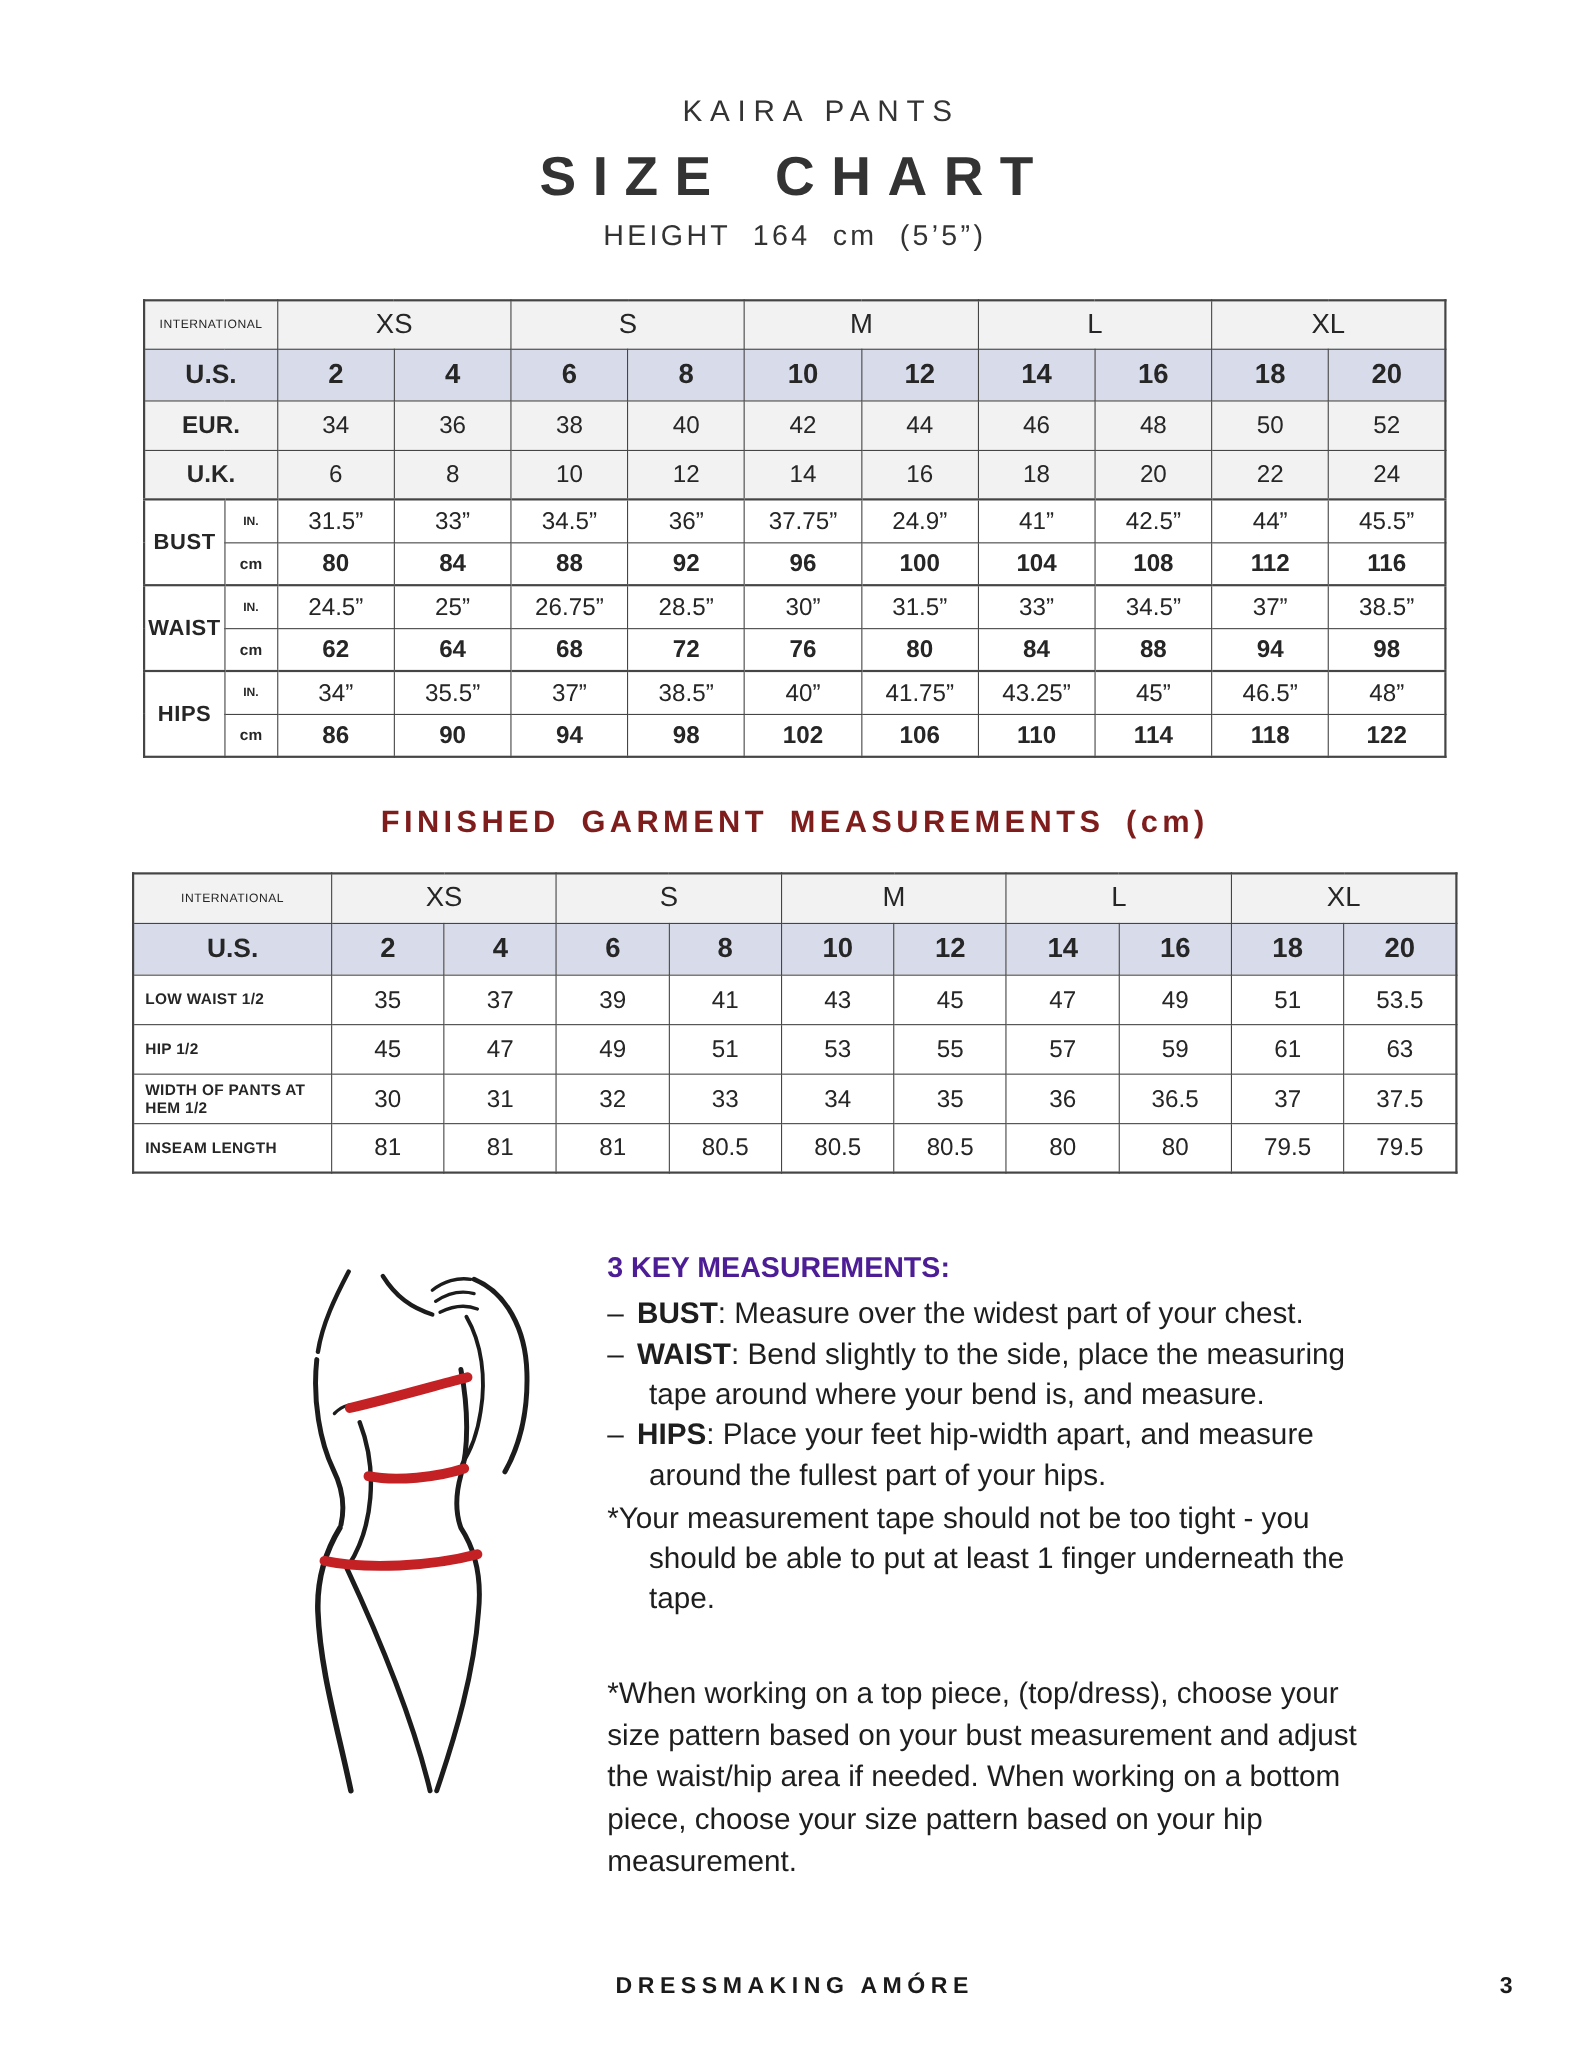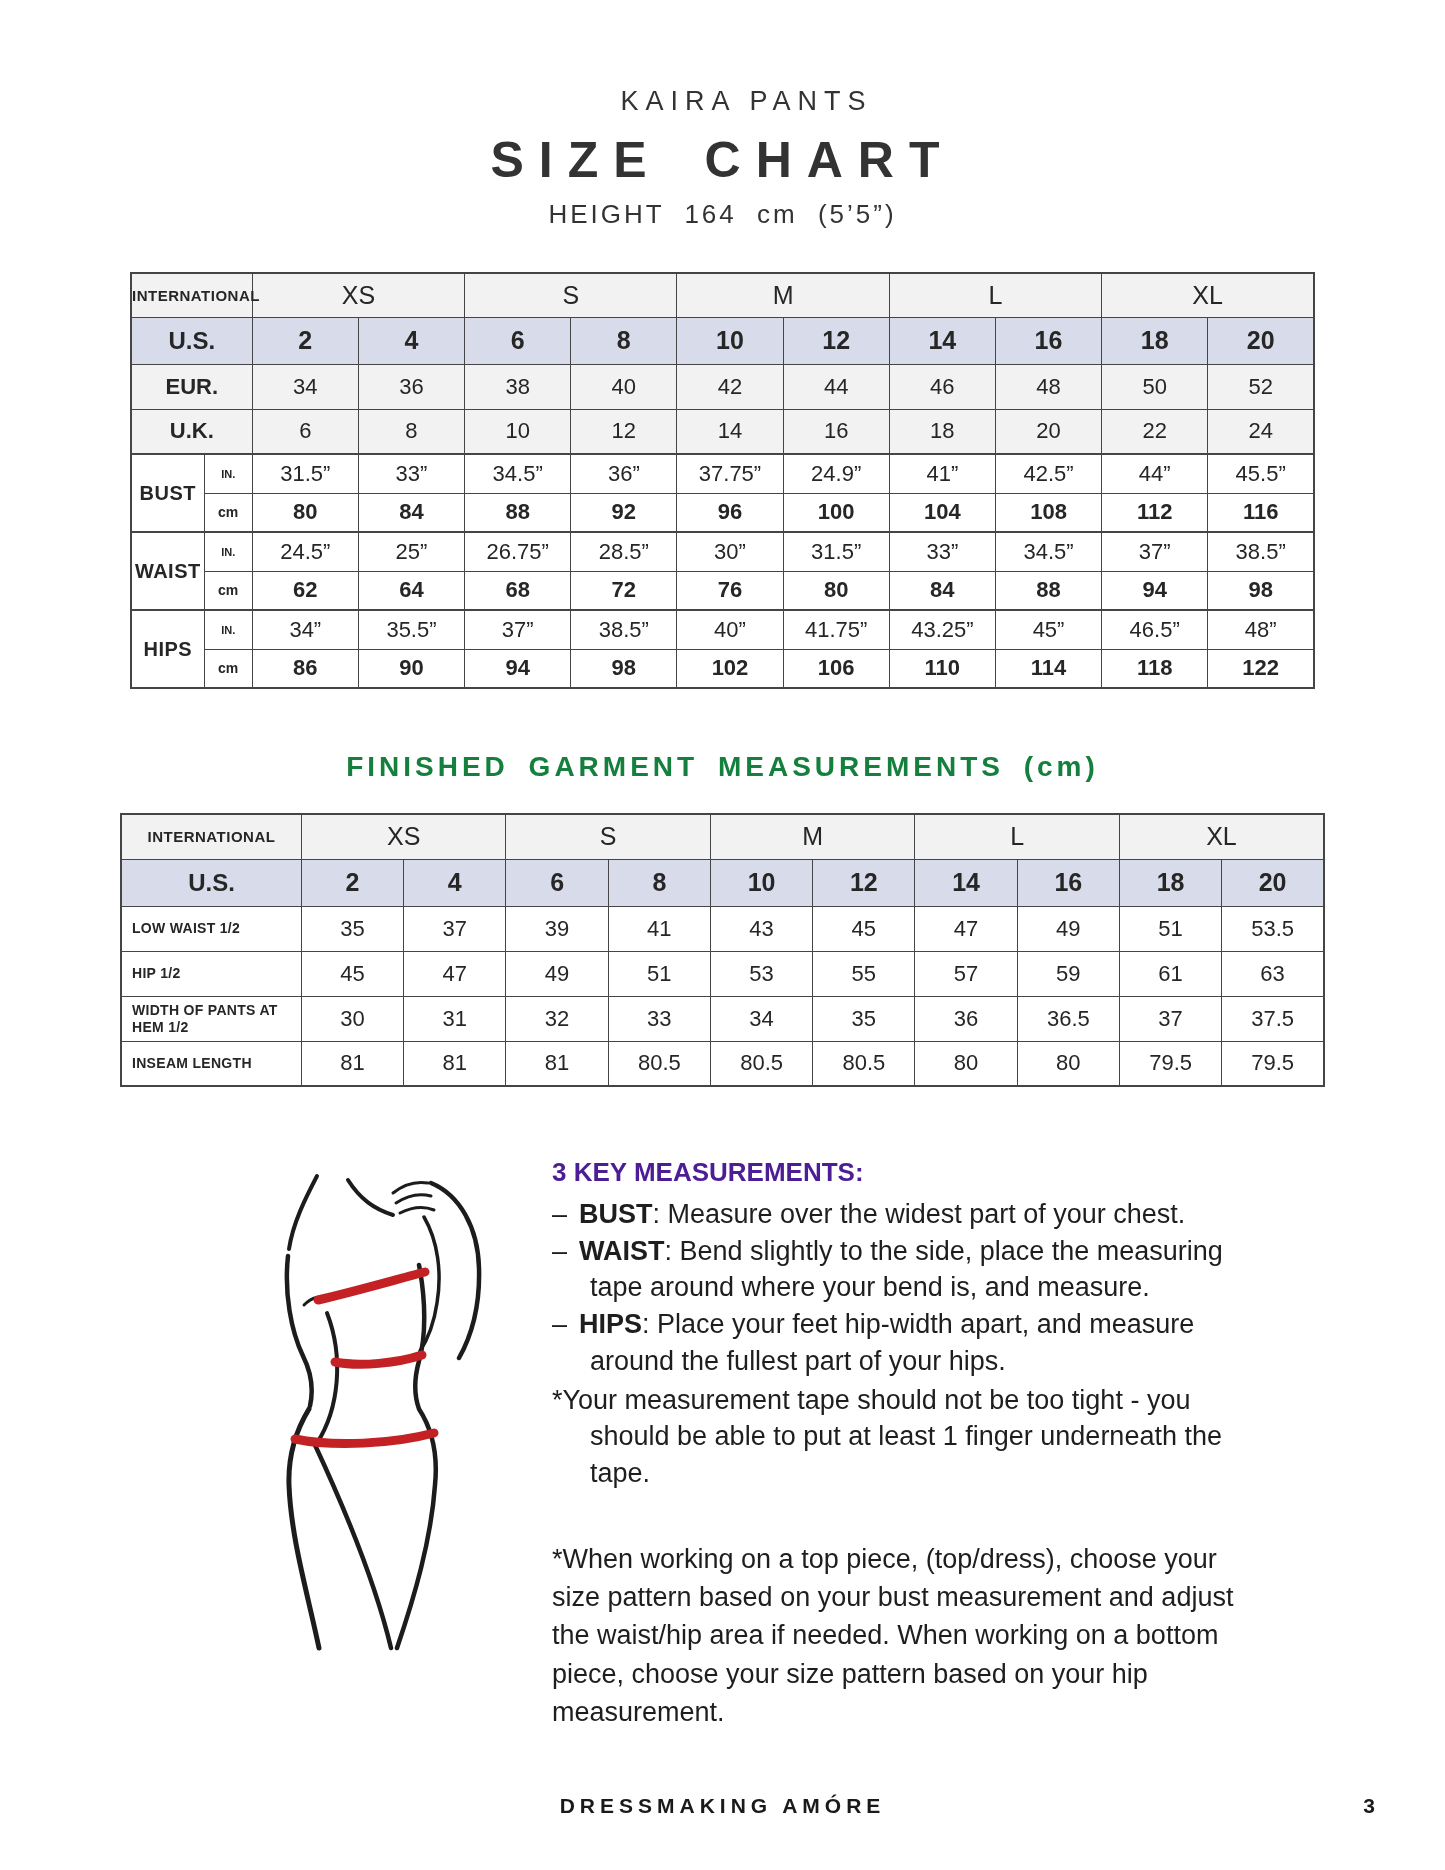--- a/index.html
+++ b/index.html
@@ -30,37 +30,37 @@
   th,td{border:1px solid var(--table-border);text-align:center;vertical-align:middle;padding:0;font-weight:400;}
   #size-table{width:1185px;margin-top:42px;border:2px solid var(--table-border);}
   #size-table .c-label{width:73px;}
   #size-table .c-unit{width:48px;}
   #size-table .c-data{width:106px;}
   #size-table tr{height:45px;}
   #size-table tr.intl-row{height:44px;}
   #size-table tr.us-row{height:47px;}
   #size-table tr.m-row{height:39px;}
   .intl-row th{background:var(--header-row-bg);}
-  .intl-label{font-size:15px;font-weight:700;letter-spacing:.5px;}
+  .intl-label{font-size:11px;font-weight:400;letter-spacing:.5px;}
   .size-head{font-size:25px;font-weight:400;}
   .us-row th,.us-row td{background:var(--size-row-bg);font-weight:700;}
   .us-row th{font-size:24px;}
   .us-row td{font-size:25px;}
   .region-row th,.region-row td{background:var(--header-row-bg);}
   .region-row th{font-size:22px;font-weight:700;}
   .region-row td{font-size:22px;}
   .mlabel{font-size:20px;font-weight:700;letter-spacing:.5px;background:#fff;}
   .unit{font-weight:700;background:#fff;}
   .unit.uin{font-size:11px;}
   .unit.ucm{font-size:14px;}
   .inval{font-size:22px;background:#fff;}
   .cmval{font-size:22px;font-weight:700;background:#fff;}
   .group-start th,.group-start td{border-top:2px solid var(--table-border);}
 
-  .section-title{text-align:center;font-size:28px;font-weight:700;letter-spacing:4px;word-spacing:8px;color:#15803d;margin:62px 0 0;}
+  .section-title{text-align:center;font-size:28px;font-weight:700;letter-spacing:4px;word-spacing:8px;color:#7f1d1d;margin:42px 0 0;}
 
   #garment-table{width:1205px;margin-top:30px;border:2px solid var(--table-border);}
   #garment-table .g-c-label{width:180px;}
   #garment-table .g-c-data{width:102px;}
   #garment-table tr{height:45px;}
   #garment-table tr.us-row{height:47px;}
   .g-label{font-size:14px;font-weight:700;letter-spacing:.3px;text-align:left;padding:4px 6px 4px 10px;line-height:1.2;background:#fff;}
   .g-val{font-size:22px;background:#fff;}
 
   

